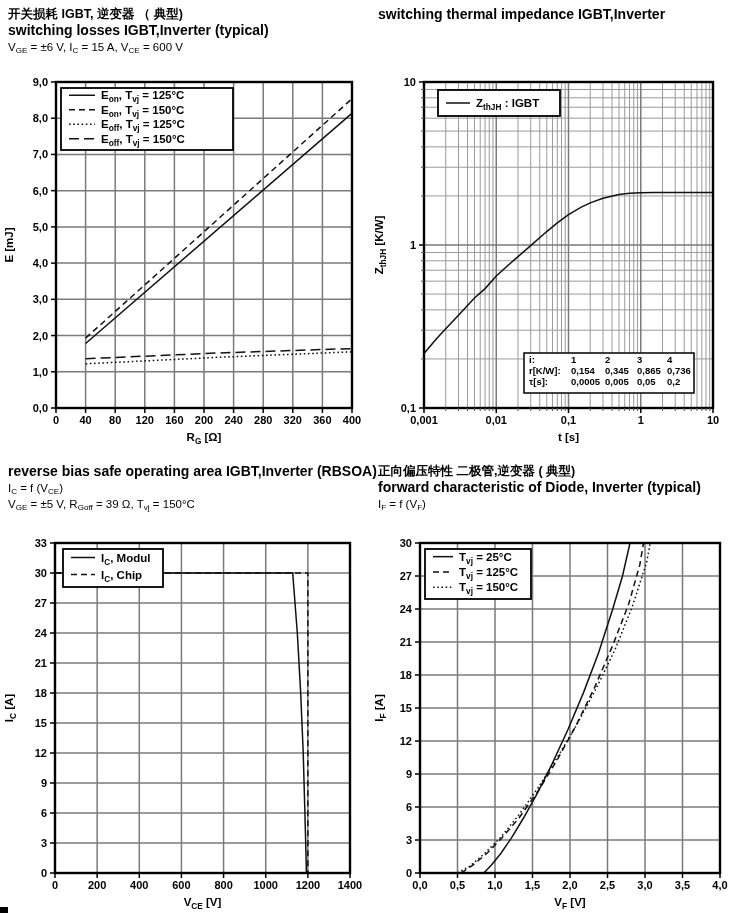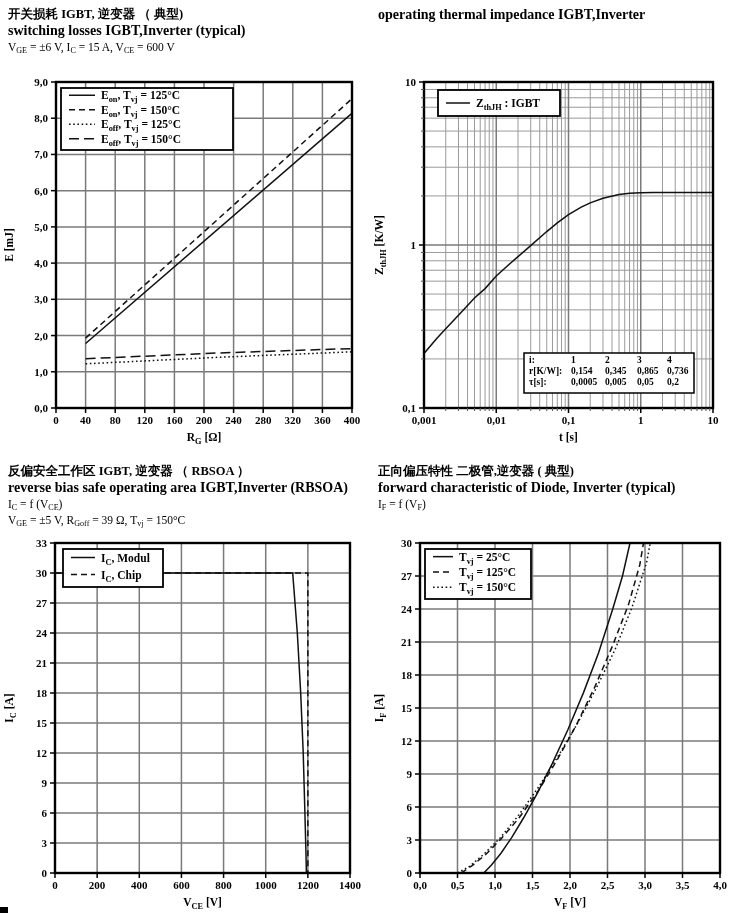--- a/index.html
+++ b/index.html
@@ -1,18 +1,18 @@
 <!DOCTYPE html>
 <html><head>
 <meta charset="utf-8">
 <style>
   *{box-sizing:border-box}
   body{margin:0;background:#ffffff}
   .page{position:relative;width:740px;height:913px;background:#ffffff;color:#000;
-        font-family:Liberation Serif, serif;overflow:hidden}
+        font-family:Liberation Sans, sans-serif;overflow:hidden}
   .panel{position:absolute;width:370px;height:456px}
   #panel-0{left:0;top:0}
   #panel-1{left:370px;top:0}
   #panel-2{left:0;top:457px}
   #panel-3{left:370px;top:457px}
   .hdr{position:absolute;left:8px;top:6px;line-height:1.28;white-space:nowrap}
   .l-cjk{font-size:12.5px;font-weight:700}
   .l-bold{font-size:14px;font-weight:700}
   .l-normal{font-size:11.5px;font-weight:400}
   .sub{font-size:0.7em;vertical-align:-0.22em}
@@ -127,21 +127,21 @@
           <line x1="69" y1="62.25" x2="95" y2="62.25" stroke="#111111" stroke-width="1.5" stroke-dasharray="1.6,2.6"></line>
           <text x="101" y="66.25" fill="#000" font-size="11.5" font-weight="bold"><tspan>E</tspan><tspan font-size="8.3" dy="3">off</tspan><tspan dy="-3">, T</tspan><tspan font-size="8.3" dy="3">vj</tspan><tspan dy="-3"> = 125°C</tspan></text>
           <line x1="69" y1="76.75" x2="95" y2="76.75" stroke="#111111" stroke-width="1.5" stroke-dasharray="10,5"></line>
           <text x="101" y="80.75" fill="#000" font-size="11.5" font-weight="bold"><tspan>E</tspan><tspan font-size="8.3" dy="3">off</tspan><tspan dy="-3">, T</tspan><tspan font-size="8.3" dy="3">vj</tspan><tspan dy="-3"> = 150°C</tspan></text>
         </g>
       </svg>
   </section>
 
   <section class="panel" id="panel-1">
     <div class="hdr">
-        <div class="l-bold"><span>operating thermal impedance  IGBT,Inverter</span></div>
+        <div class="l-bold"><span>switching thermal impedance  IGBT,Inverter</span></div>
       </div>
     <svg class="chart chart-top" id="chart-1" viewBox="0 0 370 390">
         <defs>
           <clipPath id="clip1">
             <rect x="54" y="20" width="289" height="326"></rect>
           </clipPath>
         </defs>
         <g stroke="#9a9a9a" stroke-width="1">
           <line x1="75.74941718672264" y1="20" x2="75.74941718672264" y2="346"></line>
           <line x1="88.47201065349563" y1="20" x2="88.47201065349563" y2="346"></line>
@@ -299,21 +299,20 @@
           <text x="201" y="323" fill="#000" font-size="9.5" font-weight="bold">0,0005</text>
           <text x="235" y="323" fill="#000" font-size="9.5" font-weight="bold">0,005</text>
           <text x="267" y="323" fill="#000" font-size="9.5" font-weight="bold">0,05</text>
           <text x="297" y="323" fill="#000" font-size="9.5" font-weight="bold">0,2</text>
         </g>
       </svg>
   </section>
 
   <section class="panel" id="panel-2">
     <div class="hdr">
-        <div class="l-cjk"><span>反偏安全工作区  IGBT, 逆变器 （ RBSOA ）</span></div>
         <div class="l-bold"><span>reverse bias safe operating area  IGBT,Inverter (RBSOA)</span></div>
         <div class="l-normal"><span>I</span><span class="sub">C</span><span> = f (V</span><span class="sub">CE</span><span>)</span></div>
         <div class="l-normal"><span>V</span><span class="sub">GE</span><span> = ±5 V, R</span><span class="sub">Goff</span><span> = 39 Ω, T</span><span class="sub">vj</span><span> = 150°C</span></div>
       </div>
     <svg class="chart chart-bot" id="chart-2" viewBox="0 0 370 390">
         <defs>
           <clipPath id="clip2">
             <rect x="55" y="20" width="295" height="330"></rect>
           </clipPath>
         </defs>

